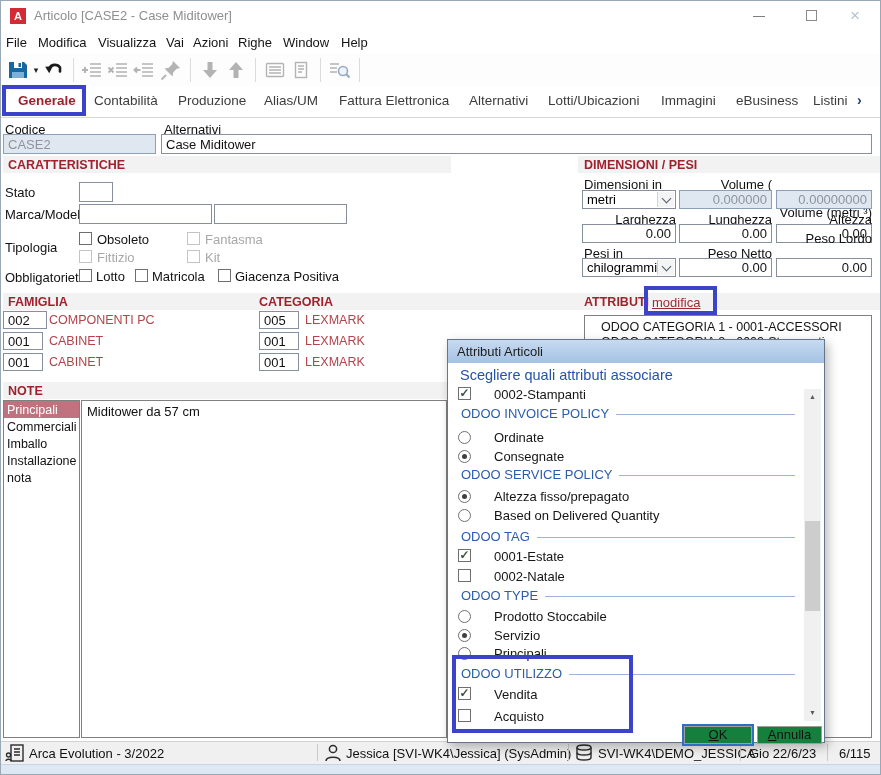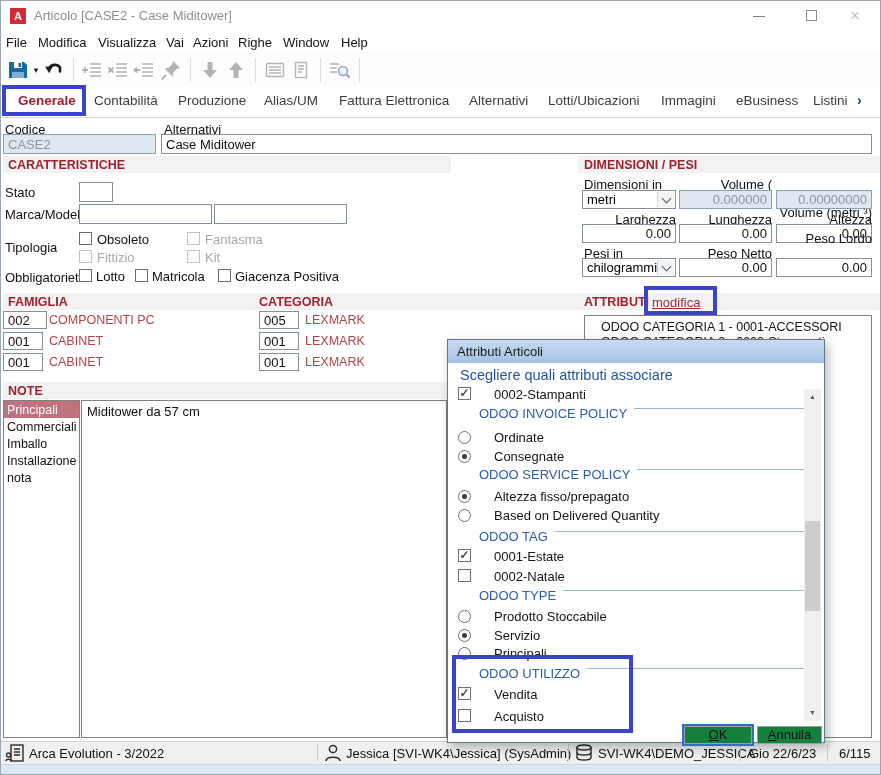--- a/index.html
+++ b/index.html
@@ -72,21 +72,21 @@
   #attrbox { position:absolute; left:583px; top:314px; width:288px; height:423px; border:1px solid #7f7f7f; background:#fff; }
   .attritem { position:absolute; left:17px; font-size:12.5px; color:#141414; white-space:nowrap; }
 
   
   #dialog { position:absolute; left:446px; top:338px; width:378px; height:404px; background:#fff;
             border:1px solid #65768a; box-shadow:3px 4px 10px rgba(0,0,0,.28); z-index:10; }
   #dtitle { position:absolute; left:0; top:0; width:100%; height:23px;
             background:linear-gradient(180deg,#c7daf0,#a5c2e4); display:flex; align-items:center;
             padding-left:9px; font-size:13px; color:#1c1c1c; }
   #dsubtitle { position:absolute; left:12px; top:27px; font-size:14.5px; color:#2453a8; white-space:nowrap; }
-  .ghdr { position:absolute; left:31px; width:334px; display:flex; align-items:flex-start;
+  .ghdr { position:absolute; left:13px; width:334px; display:flex; align-items:center;
           font-size:13px; color:#2b5cae; white-space:nowrap; }
   .ghdr .line { flex:1; height:1px; background:#9db4d6; margin-left:7px; margin-top:2px; }
   .dlbl { position:absolute; left:46px; font-size:13px; color:#151515; white-space:nowrap; }
 
   
   #dscroll { position:absolute; left:356px; top:49px; width:17px; height:332px; background:#f0f0f0; }
   .sbtn { position:absolute; left:0; width:17px; height:16px; background:#f0f0f0; color:#5a5a5a;
           font-size:7px; text-align:center; line-height:16px; }
   #sthumb { position:absolute; left:1px; top:132px; width:15px; height:90px; background:#cdcdcd; }
 

